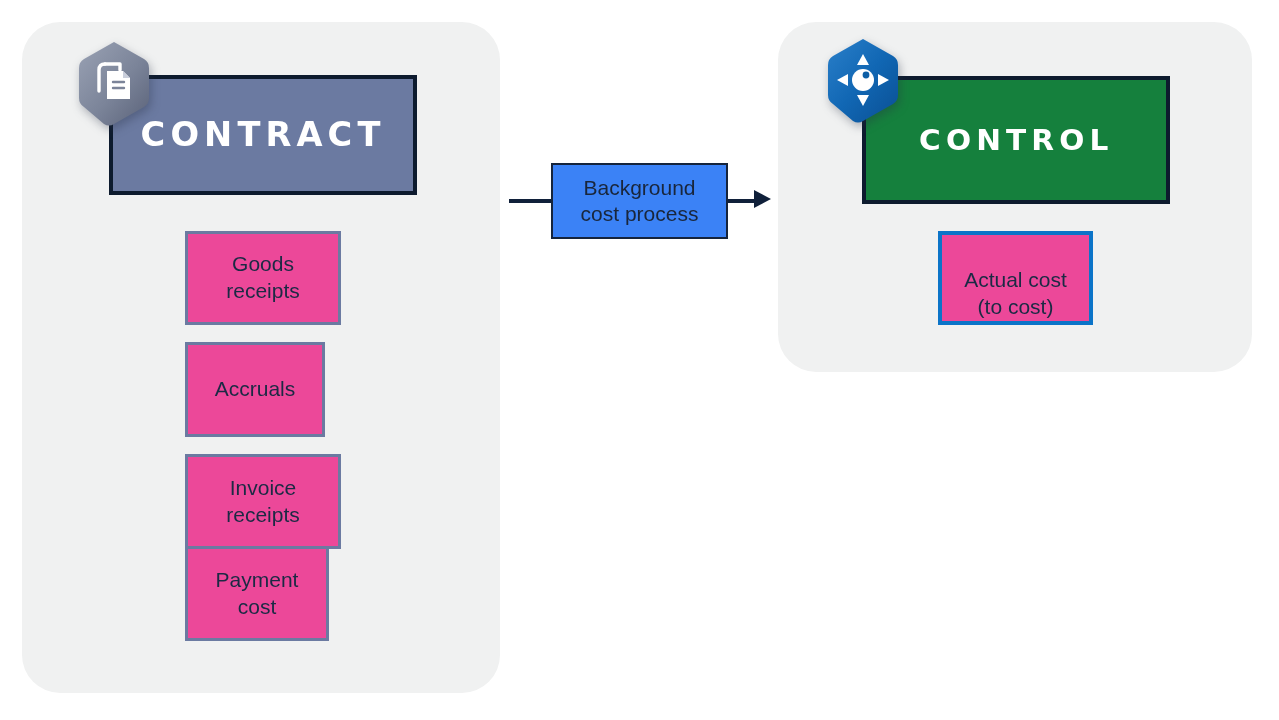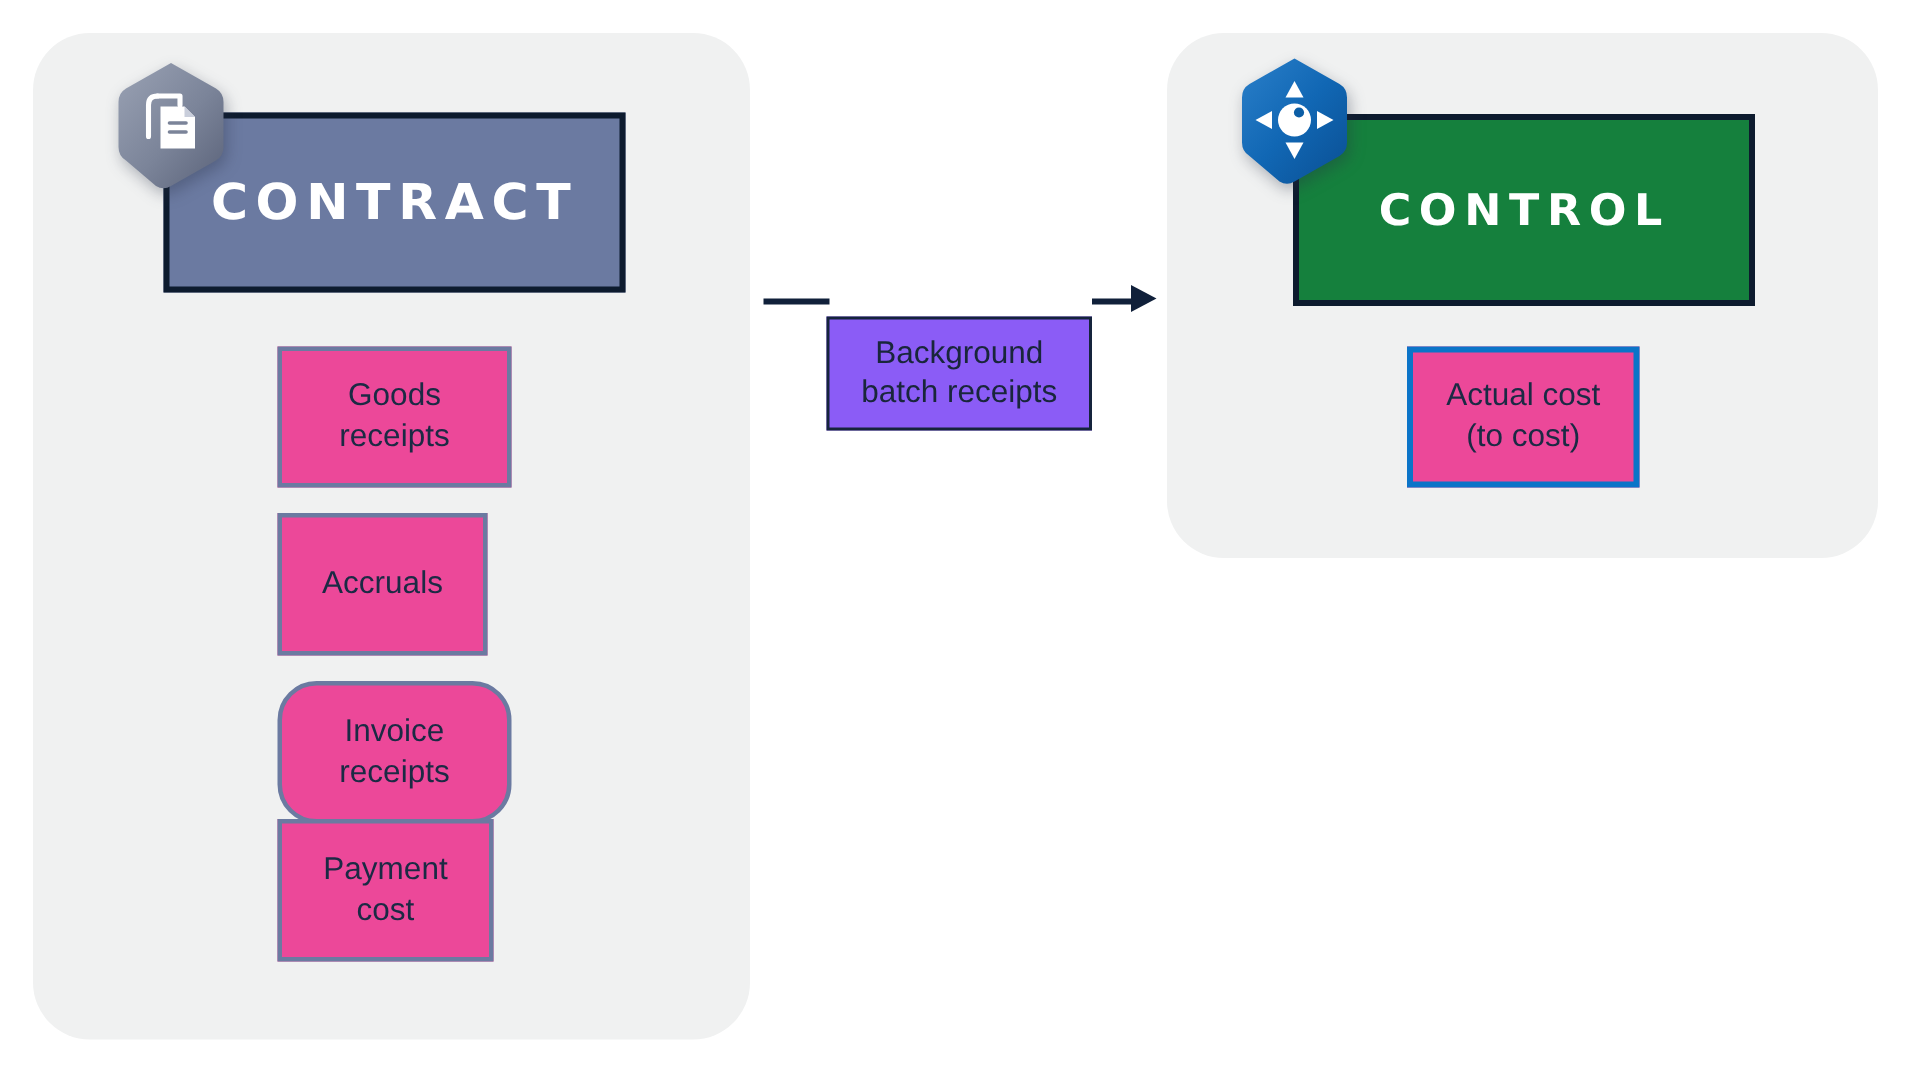--- a/index.html
+++ b/index.html
@@ -86,39 +86,38 @@
     color: #1b2a44;
     font-family: "Liberation Sans", sans-serif;
     font-size: 21px;
     line-height: 1.28;
   }
   .sub-box.slate { border: 3px solid #6b7aa1; }
   .sub-box.blue  { border: 4px solid #0b74c8; }
 
   #sub-goods    { left: 185px; top: 231px; width: 156px; height: 94px; }
   #sub-accruals { left: 185px; top: 342px; width: 140px; height: 95px; }
-  #sub-invoice  { left: 185px; top: 454px; width: 156px; height: 95px; border-radius: 26px; }
+  #sub-invoice  { left: 185px; top: 454px; width: 156px; height: 95px; }
   #sub-payment  { left: 185px; top: 546px; width: 144px; height: 95px; }
-  #sub-actual   { left: 938px; top: 231px; width: 155px; height: 94px; }
+  #sub-actual   { left: 938px; top: 231px; width: 155px; height: 94px; align-items: flex-end; }
 
   #process-box {
     position: absolute;
     left: 551px; top: 163px; width: 177px; height: 76px;
-    background: #8b5cf6;
+    background: #3b82f6;
     border: 2px solid #15243c;
     box-sizing: border-box;
     display: flex;
     align-items: center;
     justify-content: center;
     text-align: center;
     color: #19263b;
     font-family: "Liberation Sans", sans-serif;
     font-size: 21px;
     line-height: 1.26;
-    margin-top: 48px;
   }
   .conn-line {
     position: absolute;
     background: #10203a;
     height: 4px;
     top: 199px;
   }
   #line-left  { left: 509px; width: 44px; }
   #line-right { left: 728px; width: 30px; }
   #arrow-head {
@@ -184,21 +183,21 @@
   <span>
     <span>Payment</span><br>
     <span>cost</span>
   </span>
 </div>
 
 <div class="conn-line" id="line-left"></div>
 <div id="process-box">
   <span>
     <span>Background</span><br>
-    <span>batch receipts</span>
+    <span>cost process</span>
   </span>
 </div>
 <div class="conn-line" id="line-right"></div>
 <div id="arrow-head"></div>
 
 <div class="panel" id="panel-right"></div>
 
 <div class="product-box" id="control-box">
   <div class="product-title">CONTROL</div>
 </div>

